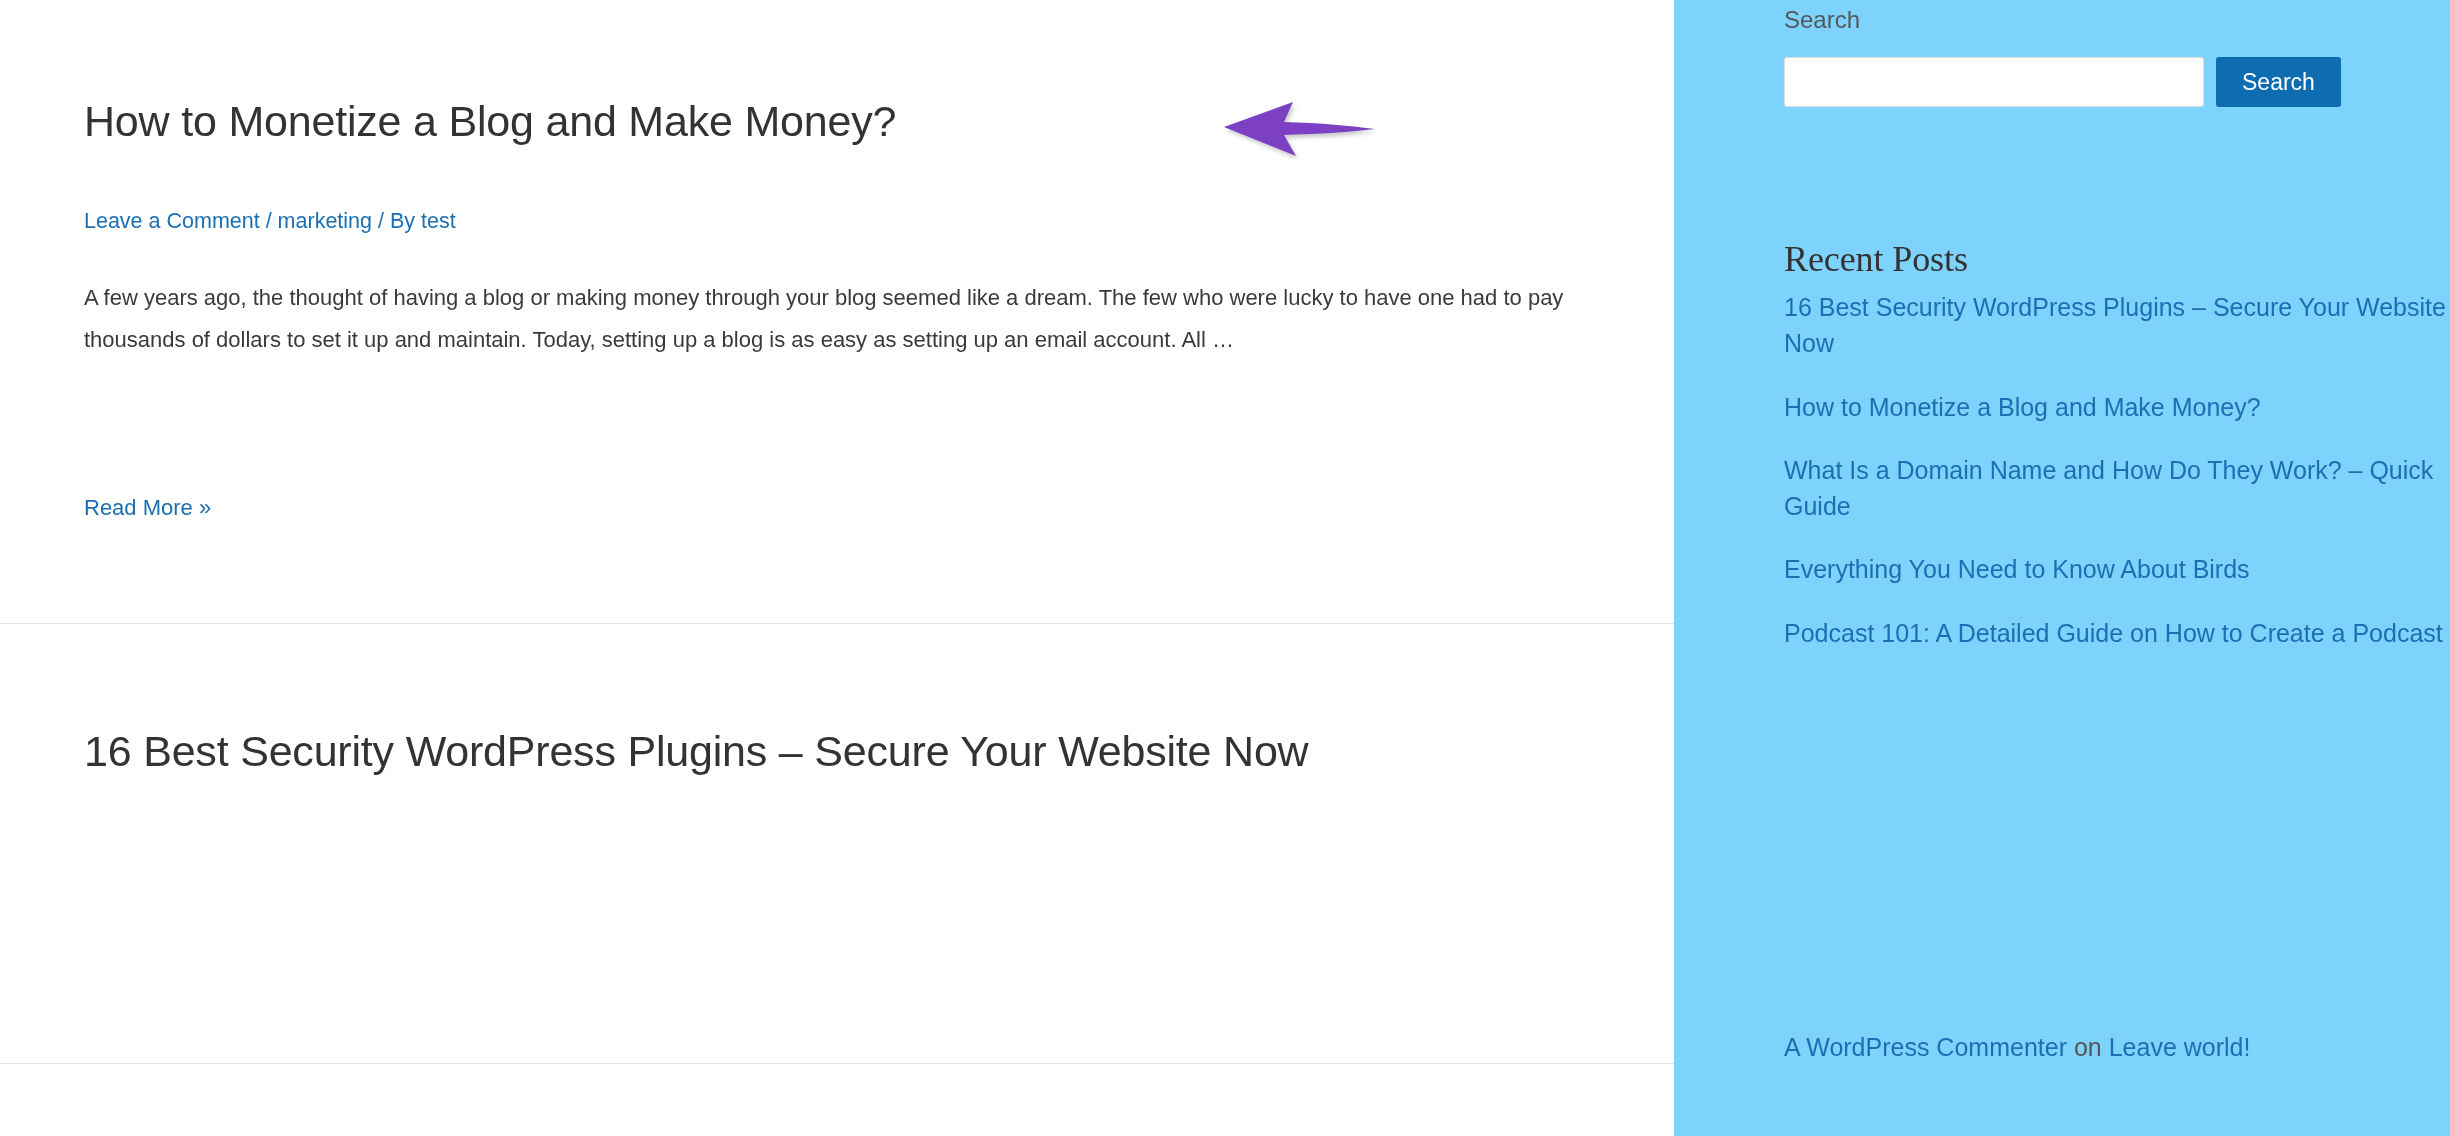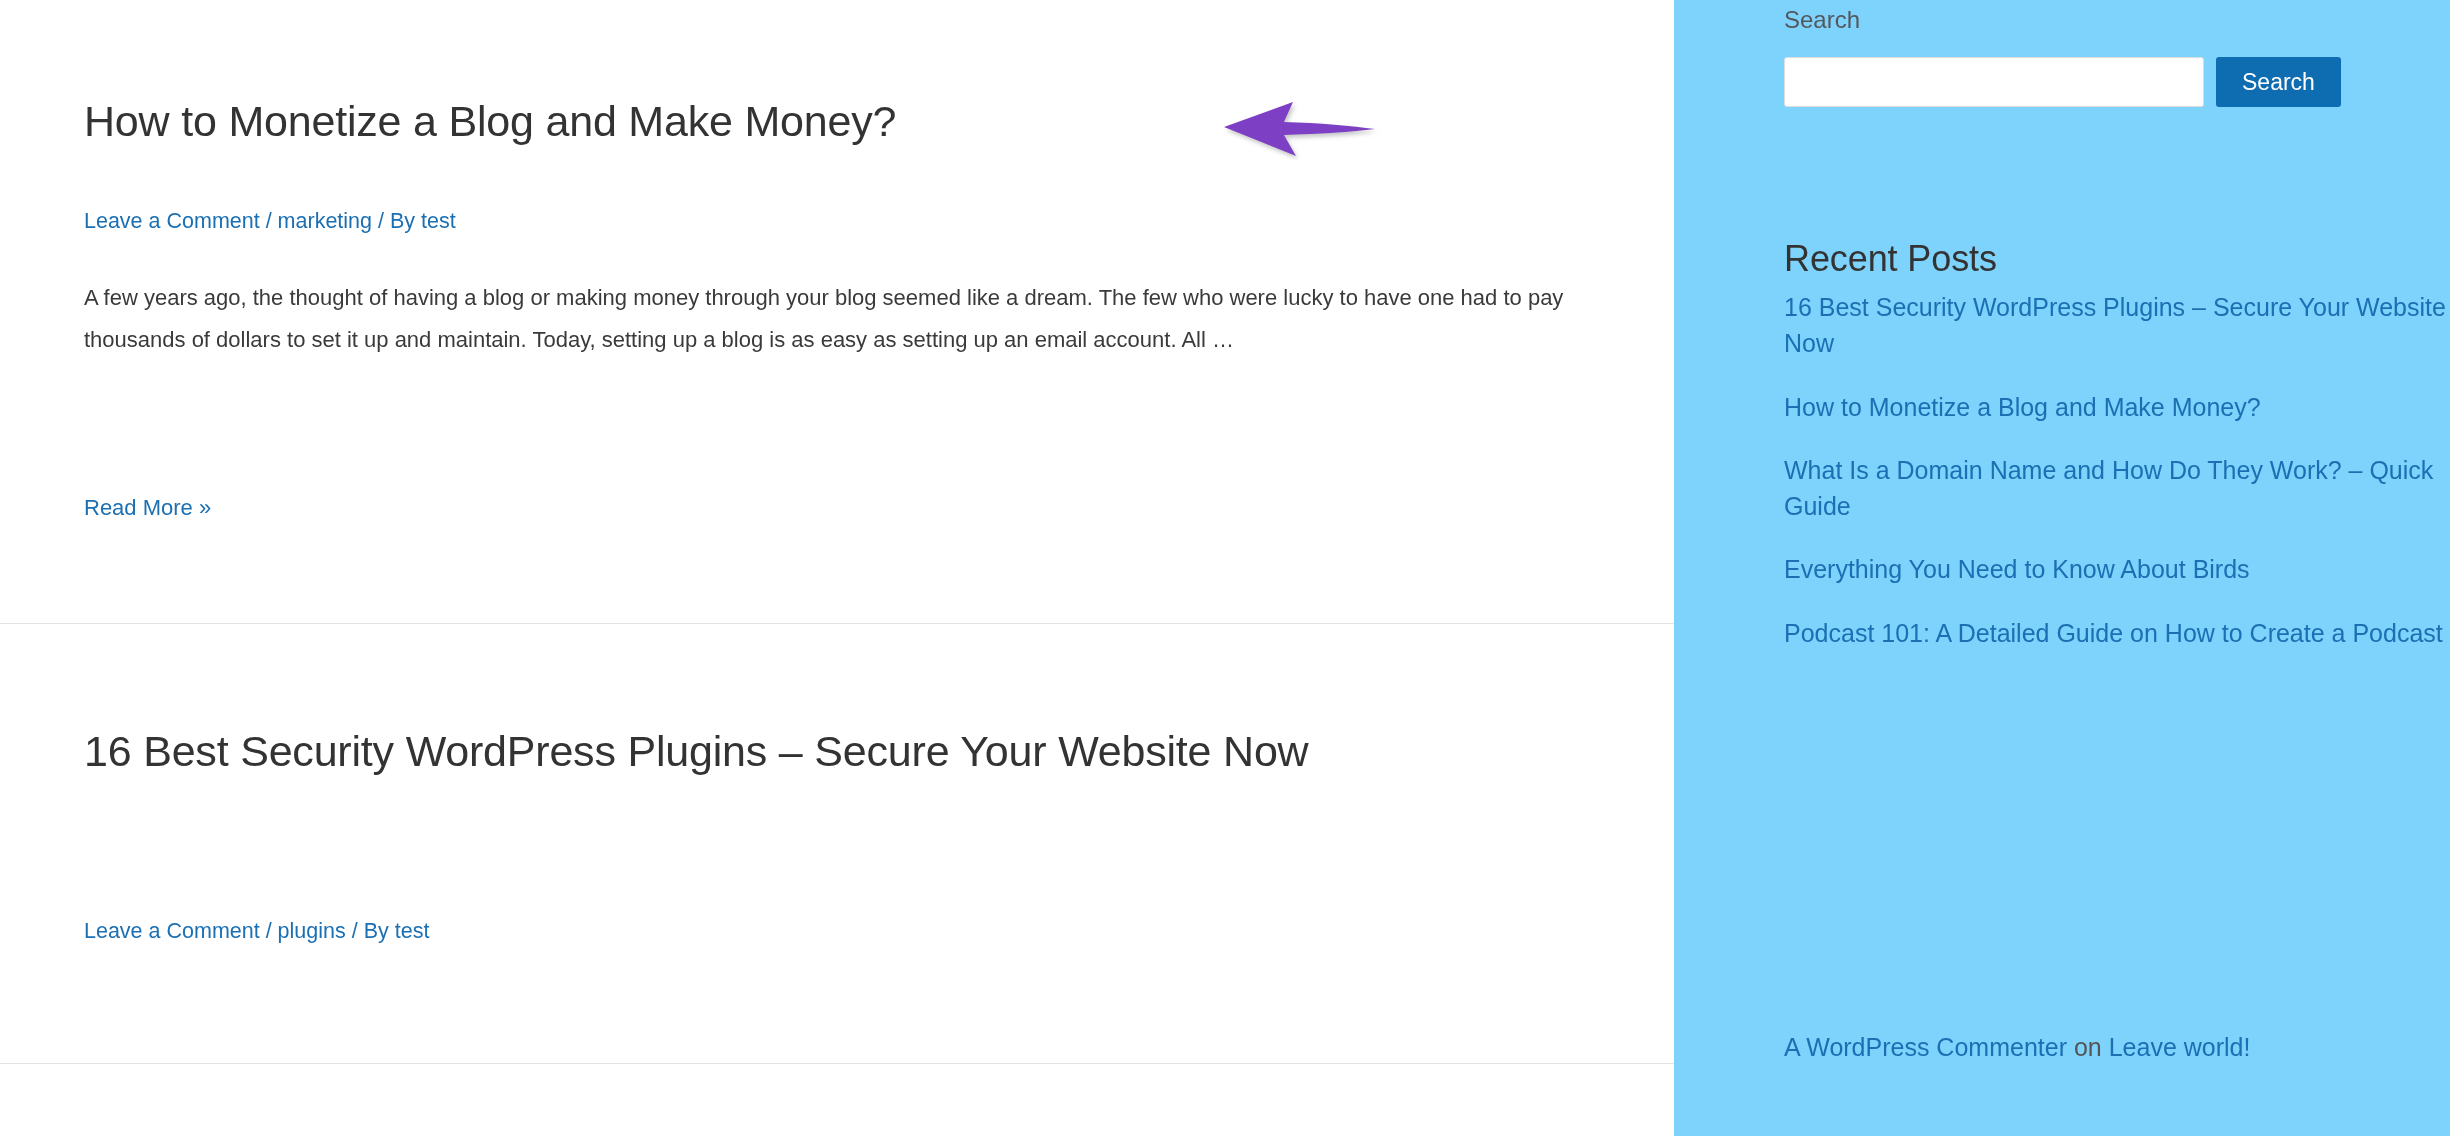--- a/index.html
+++ b/index.html
@@ -148,20 +148,21 @@
     cursor: pointer;
     line-height: 50px;
   }
 
   .widget-title {
     font-size: 36px;
     font-weight: 400;
     color: #333333;
     margin: 0;
     letter-spacing: -0.1px;
+    font-family: Liberation Serif, serif;
   }
   .wt-recent-posts    { position:absolute; left:110px; top:238px; }
   .wt-recent-comments { position:absolute; left:110px; top:907px; }
 
   .widget-list {
     list-style: none;
     margin: 0;
     padding: 0;
     position: absolute;
     left: 110px;
@@ -213,23 +214,20 @@
     <p class="a1-exc article-excerpt">A few years ago, the thought of having a blog or making money through your blog seemed like a dream. The few who were lucky to have one had to pay thousands of dollars to set it up and maintain. Today, setting up a blog is as easy as setting up an email account. All …</p>
 
     <a class="a1-more read-more" href="#">Read More »</a>
 
     <div class="div1 divider"></div>
 
     <div class="a2-title">
       <h2 class="article-title">16 Best Security WordPress Plugins – Secure Your Website Now</h2>
     </div>
 
-    <div class="a2-meta article-meta">
-      <a href="#">Leave a Comment</a><span class="sep"> / </span><a href="#">plugins</a><span class="sep"> / </span><span>By </span><a href="#">test</a>
-    </div>
 
     <div class="div2 divider"></div>
 
     <div class="arrow-annotation">
       <svg width="160" height="64" viewBox="0 0 160 64" xmlns="http://www.w3.org/2000/svg">
         <defs>
           <filter id="arrowShadow" x="-30%" y="-30%" width="170%" height="180%">
             <feDropShadow dx="2" dy="3" stdDeviation="2.2" flood-color="#999999" flood-opacity="0.55"></feDropShadow>
           </filter>
         </defs>

